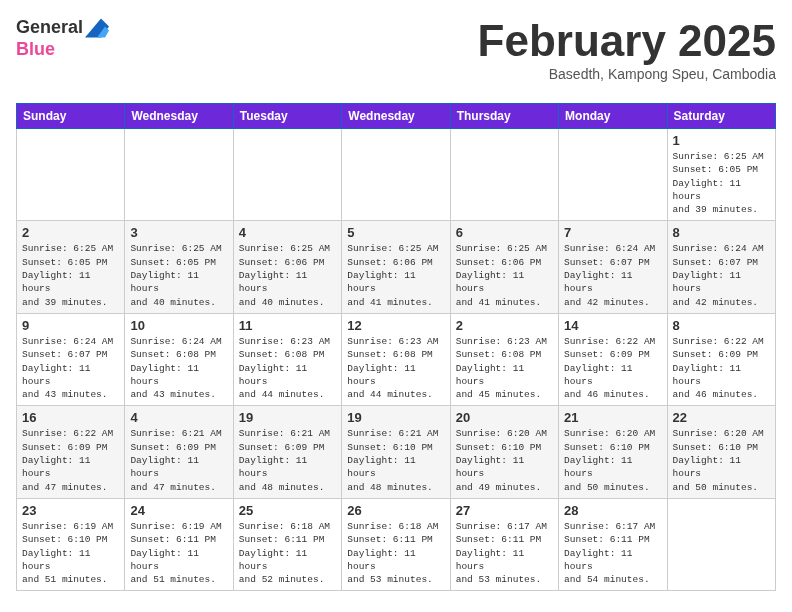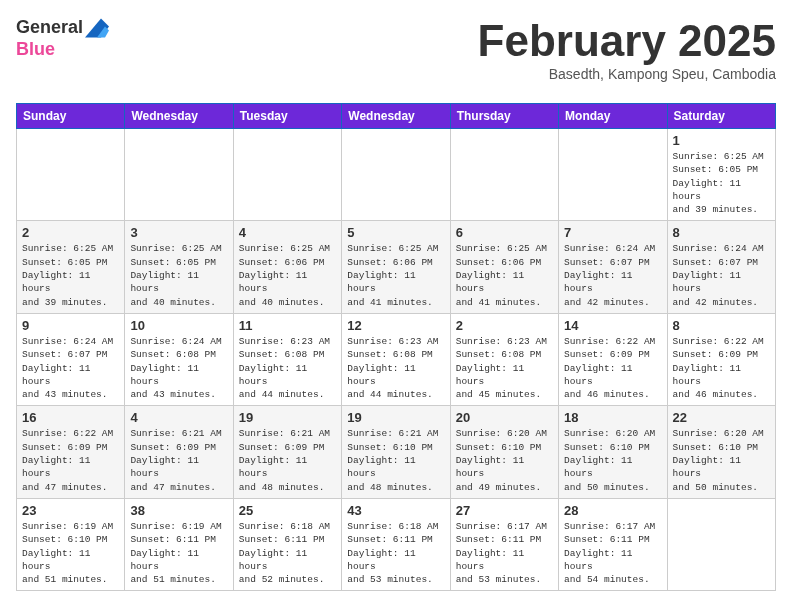--- a/index.html
+++ b/index.html
@@ -271,21 +271,21 @@
 and 48 minutes.</div>
         </td>
         <td>
           <span class="day-num">20</span>
           <div class="day-info" style="white-space: pre-line;">Sunrise: 6:20 AM
 Sunset: 6:10 PM
 Daylight: 11 hours
 and 49 minutes.</div>
         </td>
         <td>
-          <span class="day-num">18</span>
+          <span class="day-num">21</span>
           <div class="day-info" style="white-space: pre-line;">Sunrise: 6:20 AM
 Sunset: 6:10 PM
 Daylight: 11 hours
 and 50 minutes.</div>
         </td>
         <td>
           <span class="day-num">22</span>
           <div class="day-info" style="white-space: pre-line;">Sunrise: 6:20 AM
 Sunset: 6:10 PM
 Daylight: 11 hours
@@ -294,35 +294,35 @@
       </tr>
       <tr>
         <td>
           <span class="day-num">23</span>
           <div class="day-info" style="white-space: pre-line;">Sunrise: 6:19 AM
 Sunset: 6:10 PM
 Daylight: 11 hours
 and 51 minutes.</div>
         </td>
         <td>
-          <span class="day-num">38</span>
+          <span class="day-num">24</span>
           <div class="day-info" style="white-space: pre-line;">Sunrise: 6:19 AM
 Sunset: 6:11 PM
 Daylight: 11 hours
 and 51 minutes.</div>
         </td>
         <td>
           <span class="day-num">25</span>
           <div class="day-info" style="white-space: pre-line;">Sunrise: 6:18 AM
 Sunset: 6:11 PM
 Daylight: 11 hours
 and 52 minutes.</div>
         </td>
         <td>
-          <span class="day-num">43</span>
+          <span class="day-num">26</span>
           <div class="day-info" style="white-space: pre-line;">Sunrise: 6:18 AM
 Sunset: 6:11 PM
 Daylight: 11 hours
 and 53 minutes.</div>
         </td>
         <td>
           <span class="day-num">27</span>
           <div class="day-info" style="white-space: pre-line;">Sunrise: 6:17 AM
 Sunset: 6:11 PM
 Daylight: 11 hours

